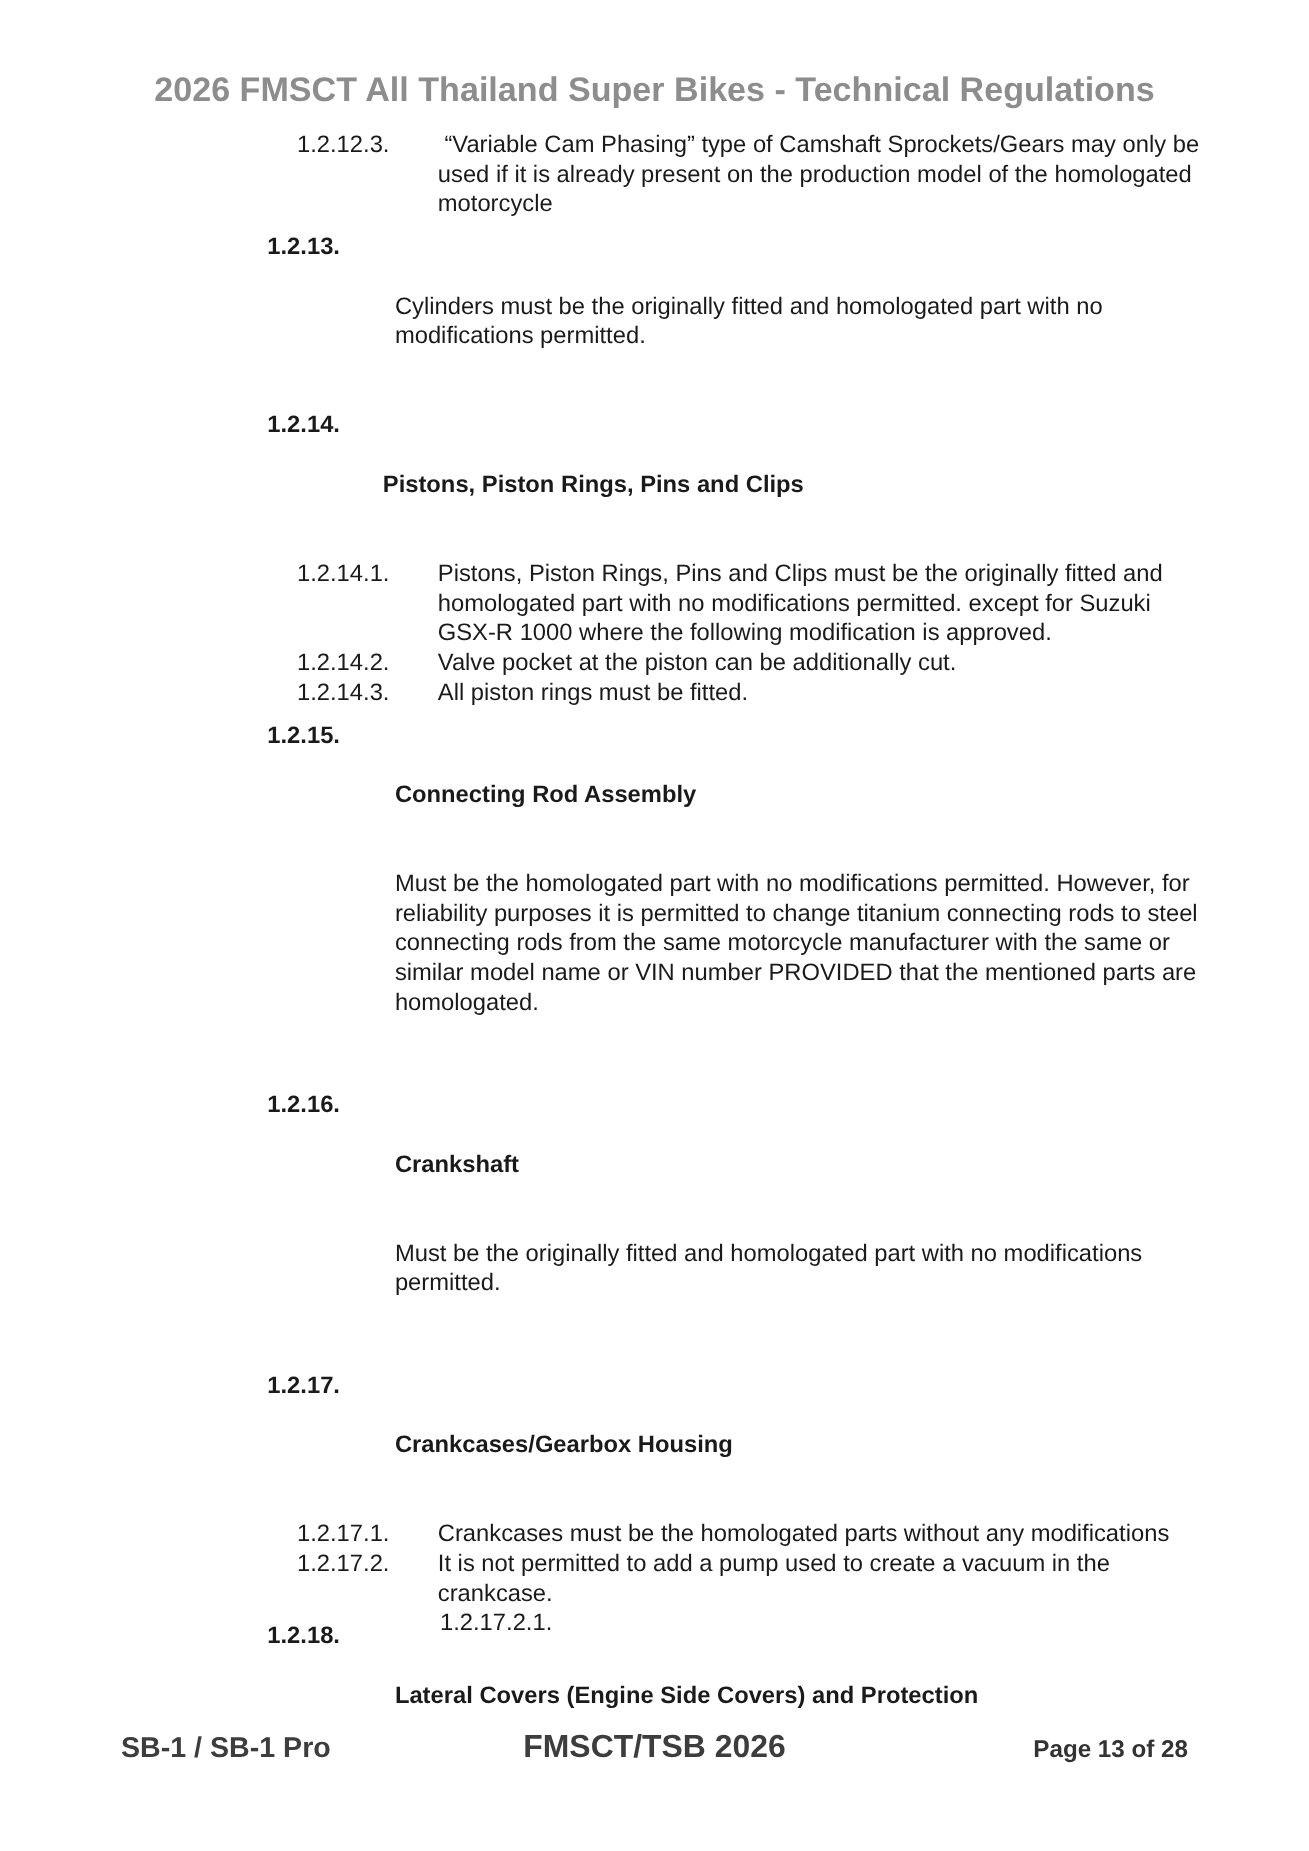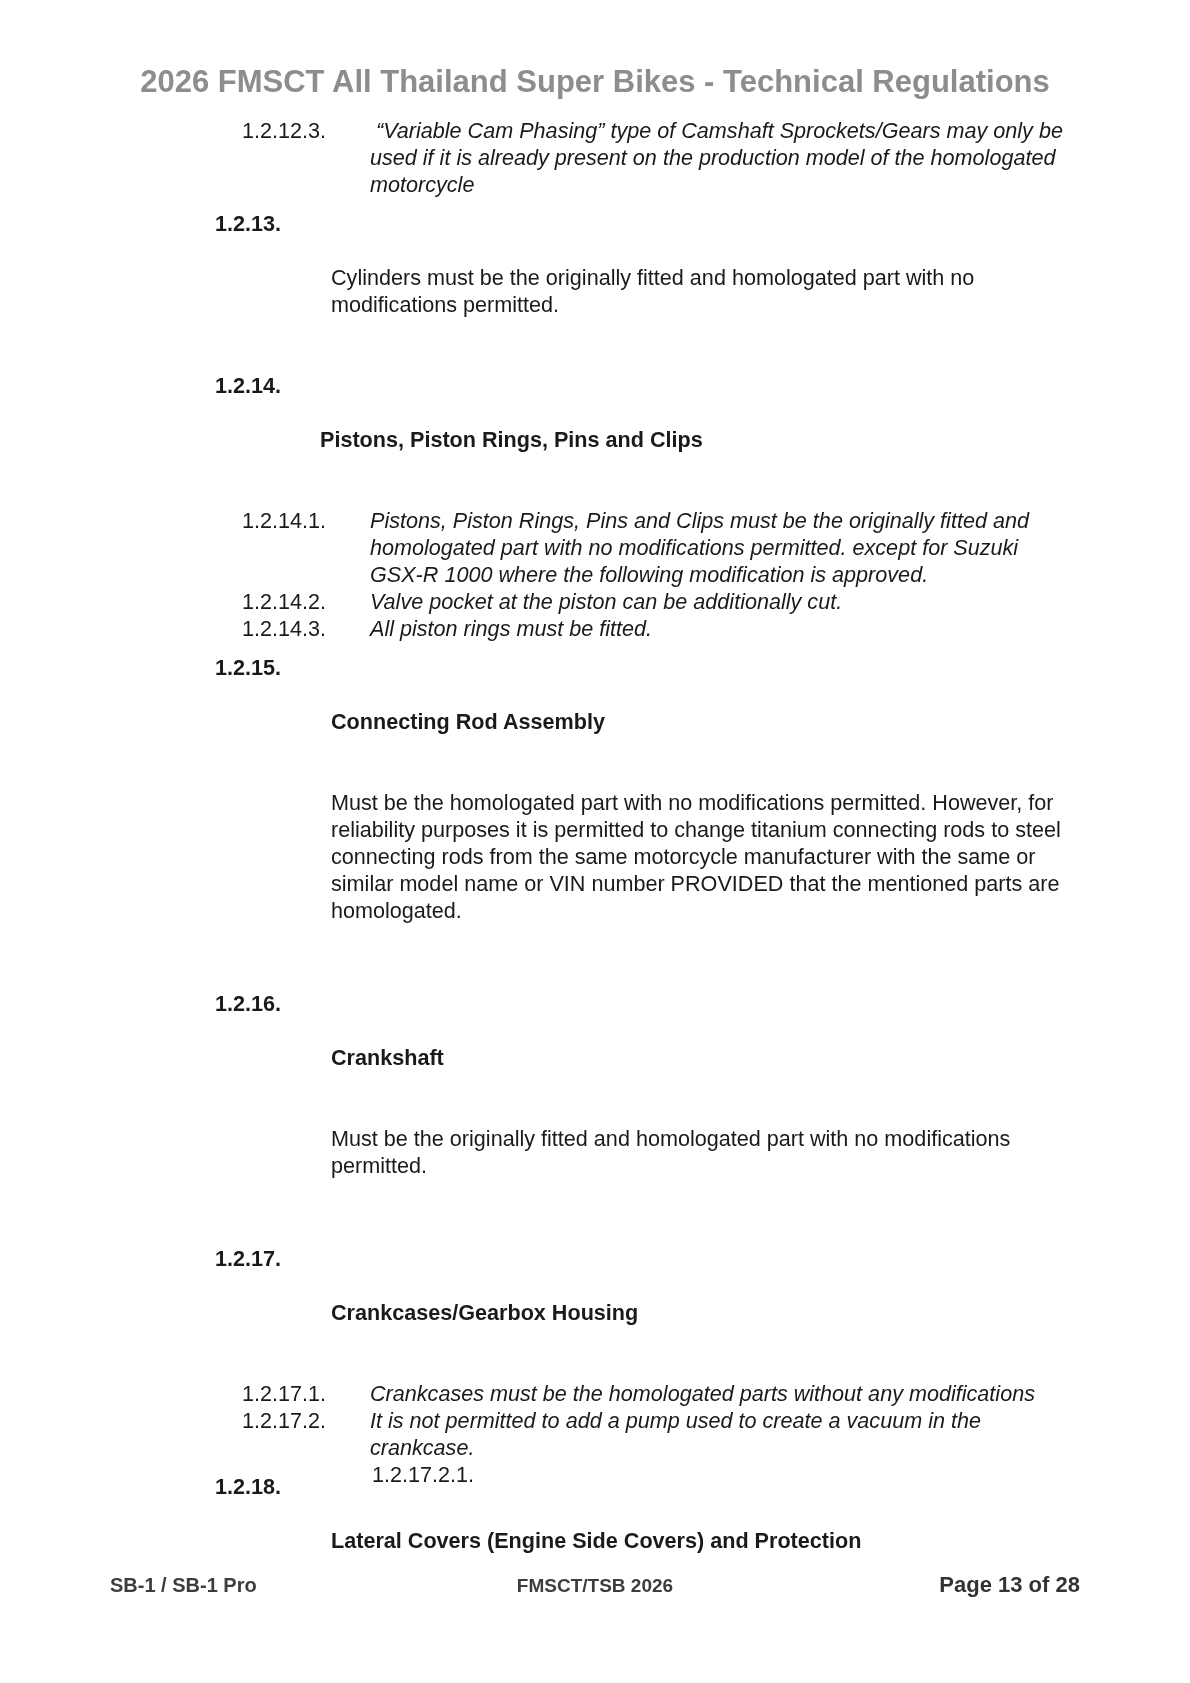--- a/index.html
+++ b/index.html
@@ -18,41 +18,41 @@
     line-height: 28px;
     font-weight: bold;
     color: #8d8d8d;
     white-space: pre;
   }
   .content {
     margin-top: 21px;
     font-size: 21.6px;
     line-height: 27px;
   }
-  .row { position: relative; }
+  .row { position: relative; margin-left: 28px; }
   .row .num { position: absolute; top: 0; white-space: pre; }
   .l2 .num { left: 215px; font-weight: bold; }
   .l3 .num { left: 242px; }
   .l4 .num { left: 372px; }
   .l2 .txt { margin-left: 320px; }
-  .l3 .txt { margin-left: 370px; font-style: italic; }
+  .l3 .txt { margin-left: 370px; }
   .l4 .txt { margin-left: 505px; }
   .txt, .sec-body { white-space: pre; }
   .sec-title { font-weight: bold; white-space: pre; }
   .gap { margin-top: 12px; padding-left: 11px; }
   .footer {
     position: absolute;
     left: 110px; right: 110px; top: 1572px;
     display: flex;
     align-items: baseline;
     font-weight: bold;
     color: #3d3d3d;
   }
-  .footer .fl { flex: 1; text-align: left;  font-size: 20px; }
-  .footer .fc { flex: 1; text-align: center; font-size: 19px; }
+  .footer .fl { flex: 1; text-align: left;  font-size: 26px; }
+  .footer .fc { flex: 1; text-align: center; font-size: 29px; }
   .footer .fr { flex: 1; text-align: right; font-size: 22px; color: #333333; }
 </style>
 </head>
 <body>
 
 <div>
 
   <div class="header">2026 FMSCT All Thailand Super Bikes - Technical Regulations</div>
 
   <div class="content">

